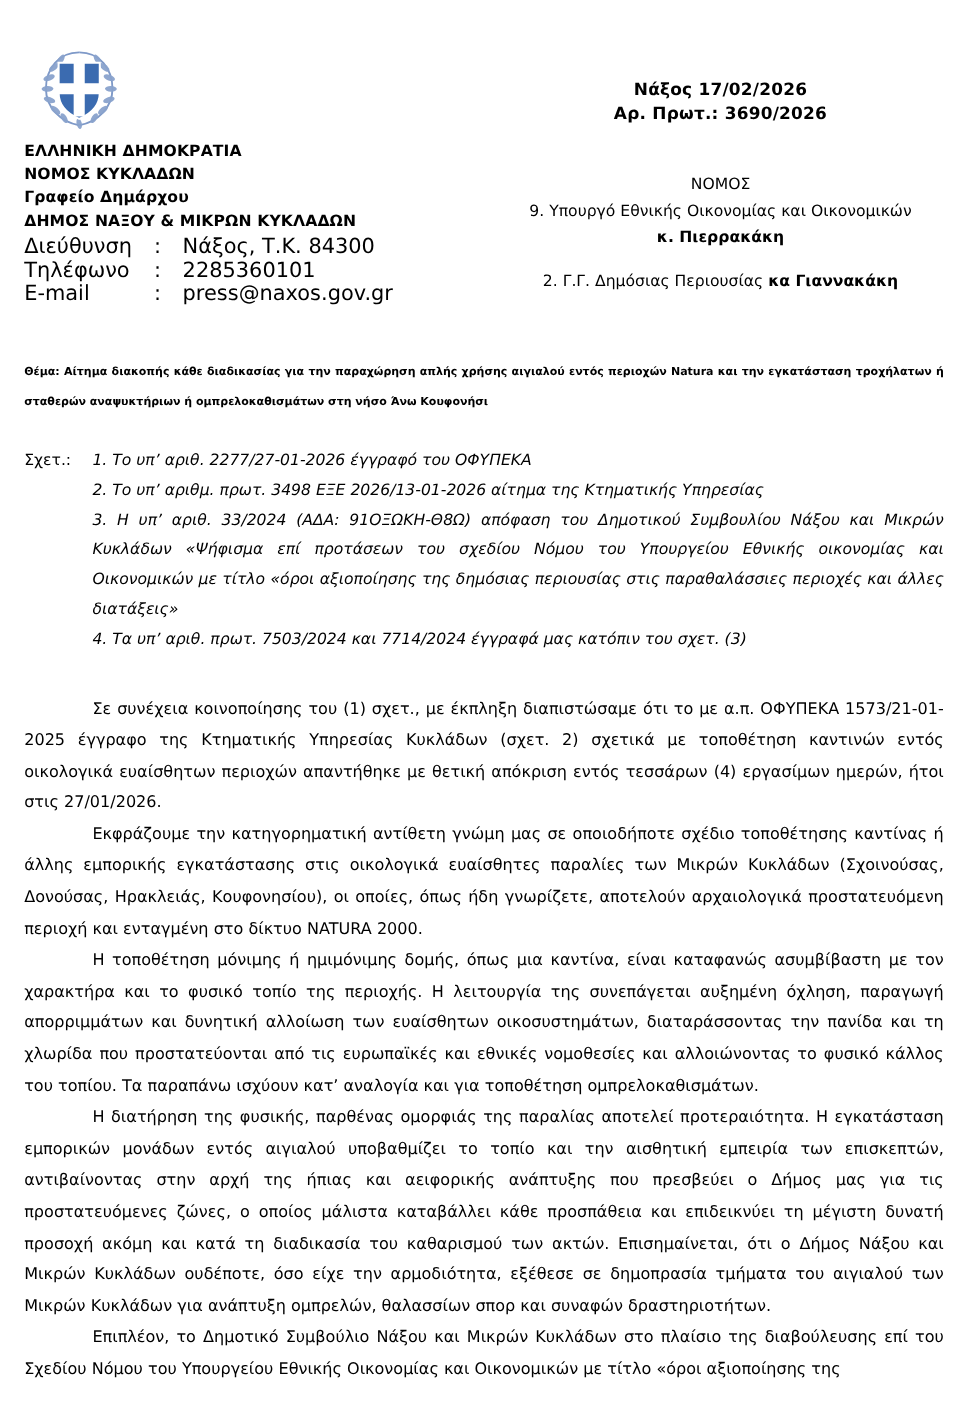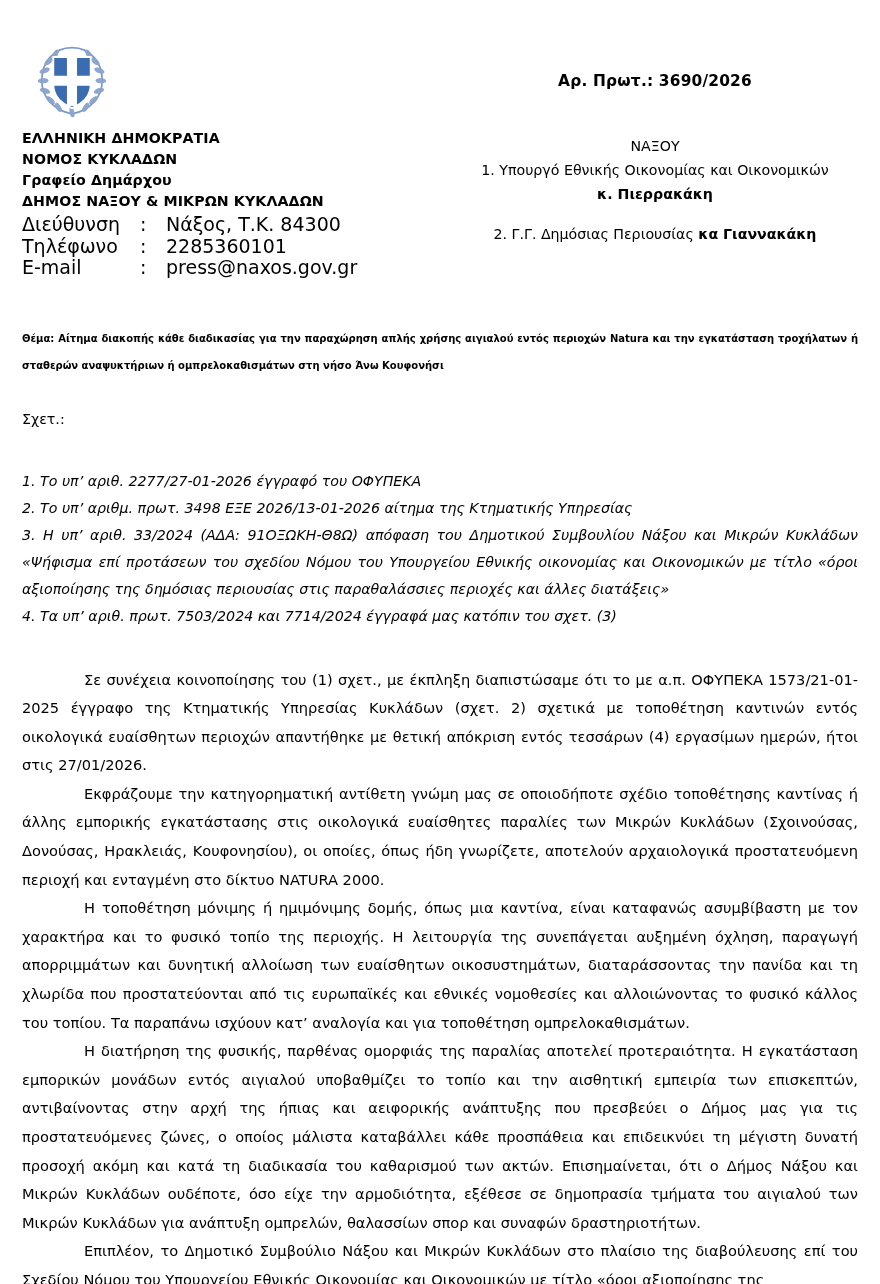--- a/index.html
+++ b/index.html
@@ -96,21 +96,21 @@
     font-size: 10px;
     line-height: 27px;
     text-align: justify;
     text-justify: inter-word;
   }
 
   
   .related {
     margin-top: 27px;
     display: flex;
-    flex-direction: column;
+    flex-direction: row;
     align-items: flex-start;
   }
   .related-label {
     flex: 0 0 62px;
     font-size: 14.2px;
     line-height: 27px;
   }
   .related-items {
     flex: 1 1 auto;
   }
@@ -196,25 +196,26 @@
         <tr>
           <td class="contact-label">E-mail</td>
           <td class="contact-colon">:</td>
           <td>press@naxos.gov.gr</td>
         </tr>
       </tbody>
         </table>
     </div>
 
     <div class="header-right">
+      <div class="doc-ref">Νάξος 17/02/2026</div>
       <div class="doc-ref">Αρ. Πρωτ.: 3690/2026</div>
 
       <div class="recipients">
-        <div class="rcp-title">ΝΑΞΟΥ</div>
-        <div class="rcp-line">1. Υπουργό Εθνικής Οικονομίας και Οικονομικών</div>
+        <div class="rcp-title">ΝΟΜΟΣ</div>
+        <div class="rcp-line">9. Υπουργό Εθνικής Οικονομίας και Οικονομικών</div>
         <div class="rcp-name">κ. Πιερρακάκη</div>
         <div class="rcp-gap"></div>
         <div class="rcp-line"><span>2. Γ.Γ. Δημόσιας Περιουσίας </span><span class="rcp-name">κα Γιαννακάκη</span></div>
       </div>
     </div>
   </div>
 
   <div class="subject"><span>Θέμα:</span><span> Αίτημα διακοπής κάθε διαδικασίας για την παραχώρηση απλής χρήσης αιγιαλού εντός περιοχών Natura και την εγκατάσταση τροχήλατων ή σταθερών αναψυκτήριων ή ομπρελοκαθισμάτων στη νήσο Άνω Κουφονήσι</span></div>
 
   <div class="related">

